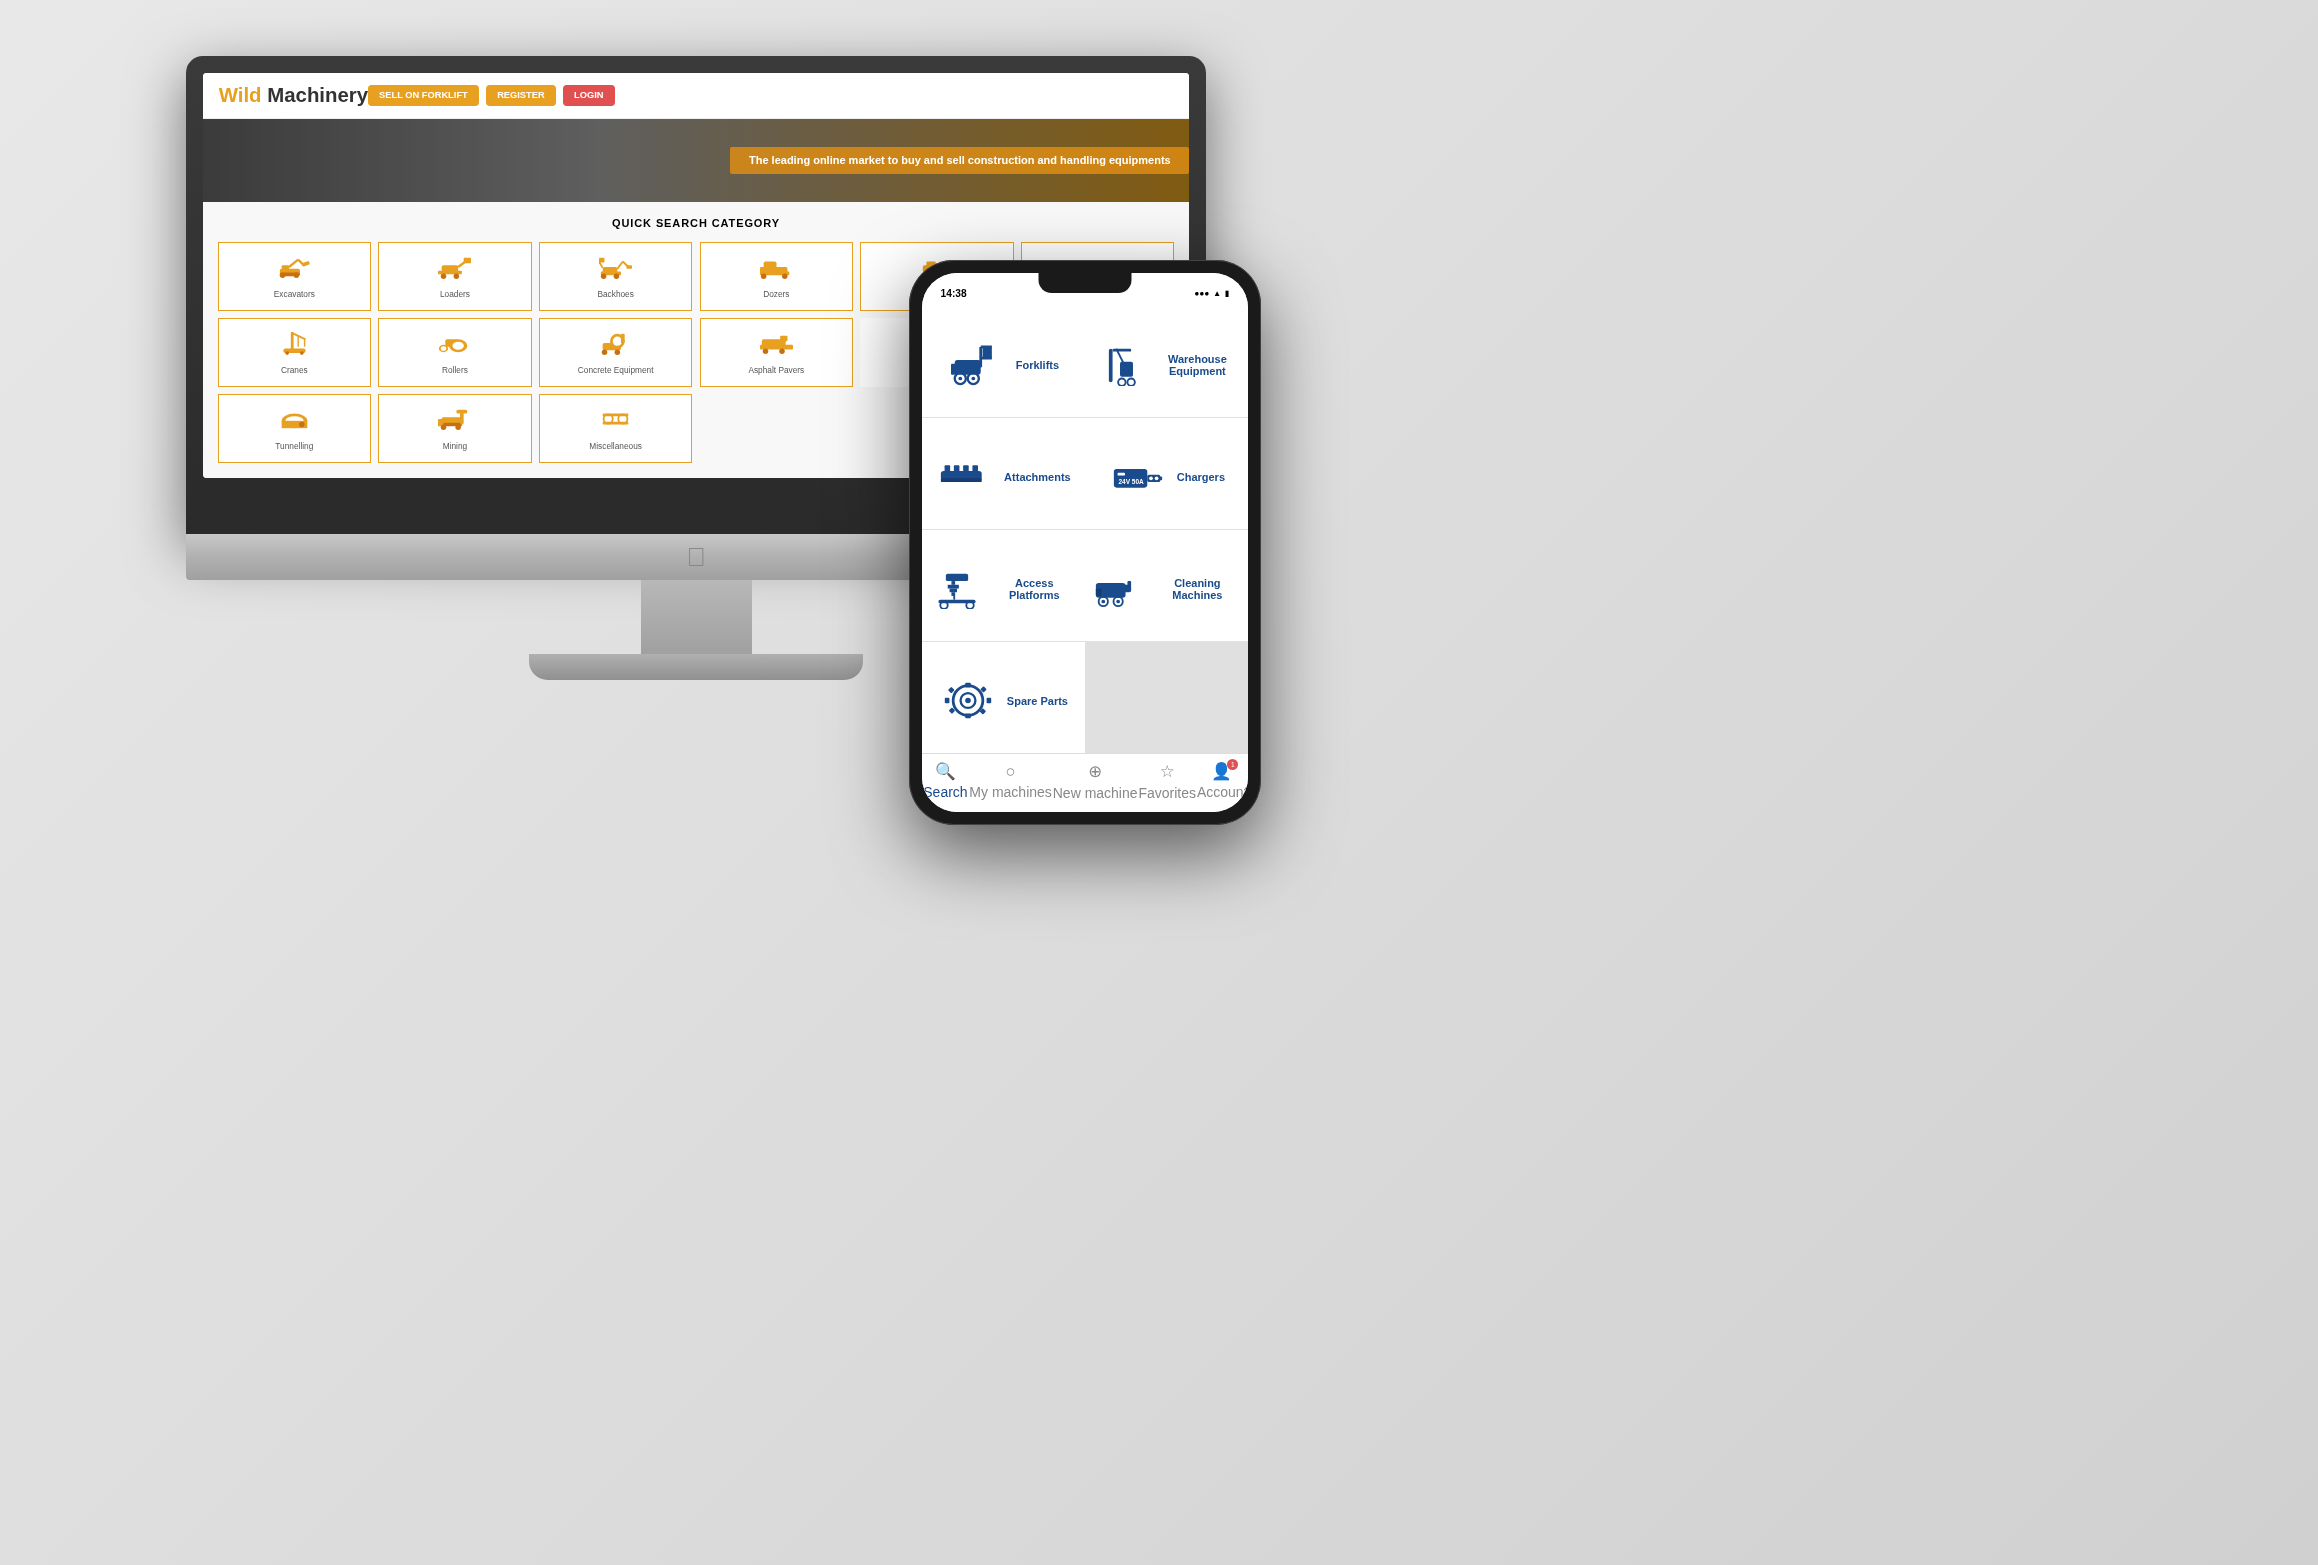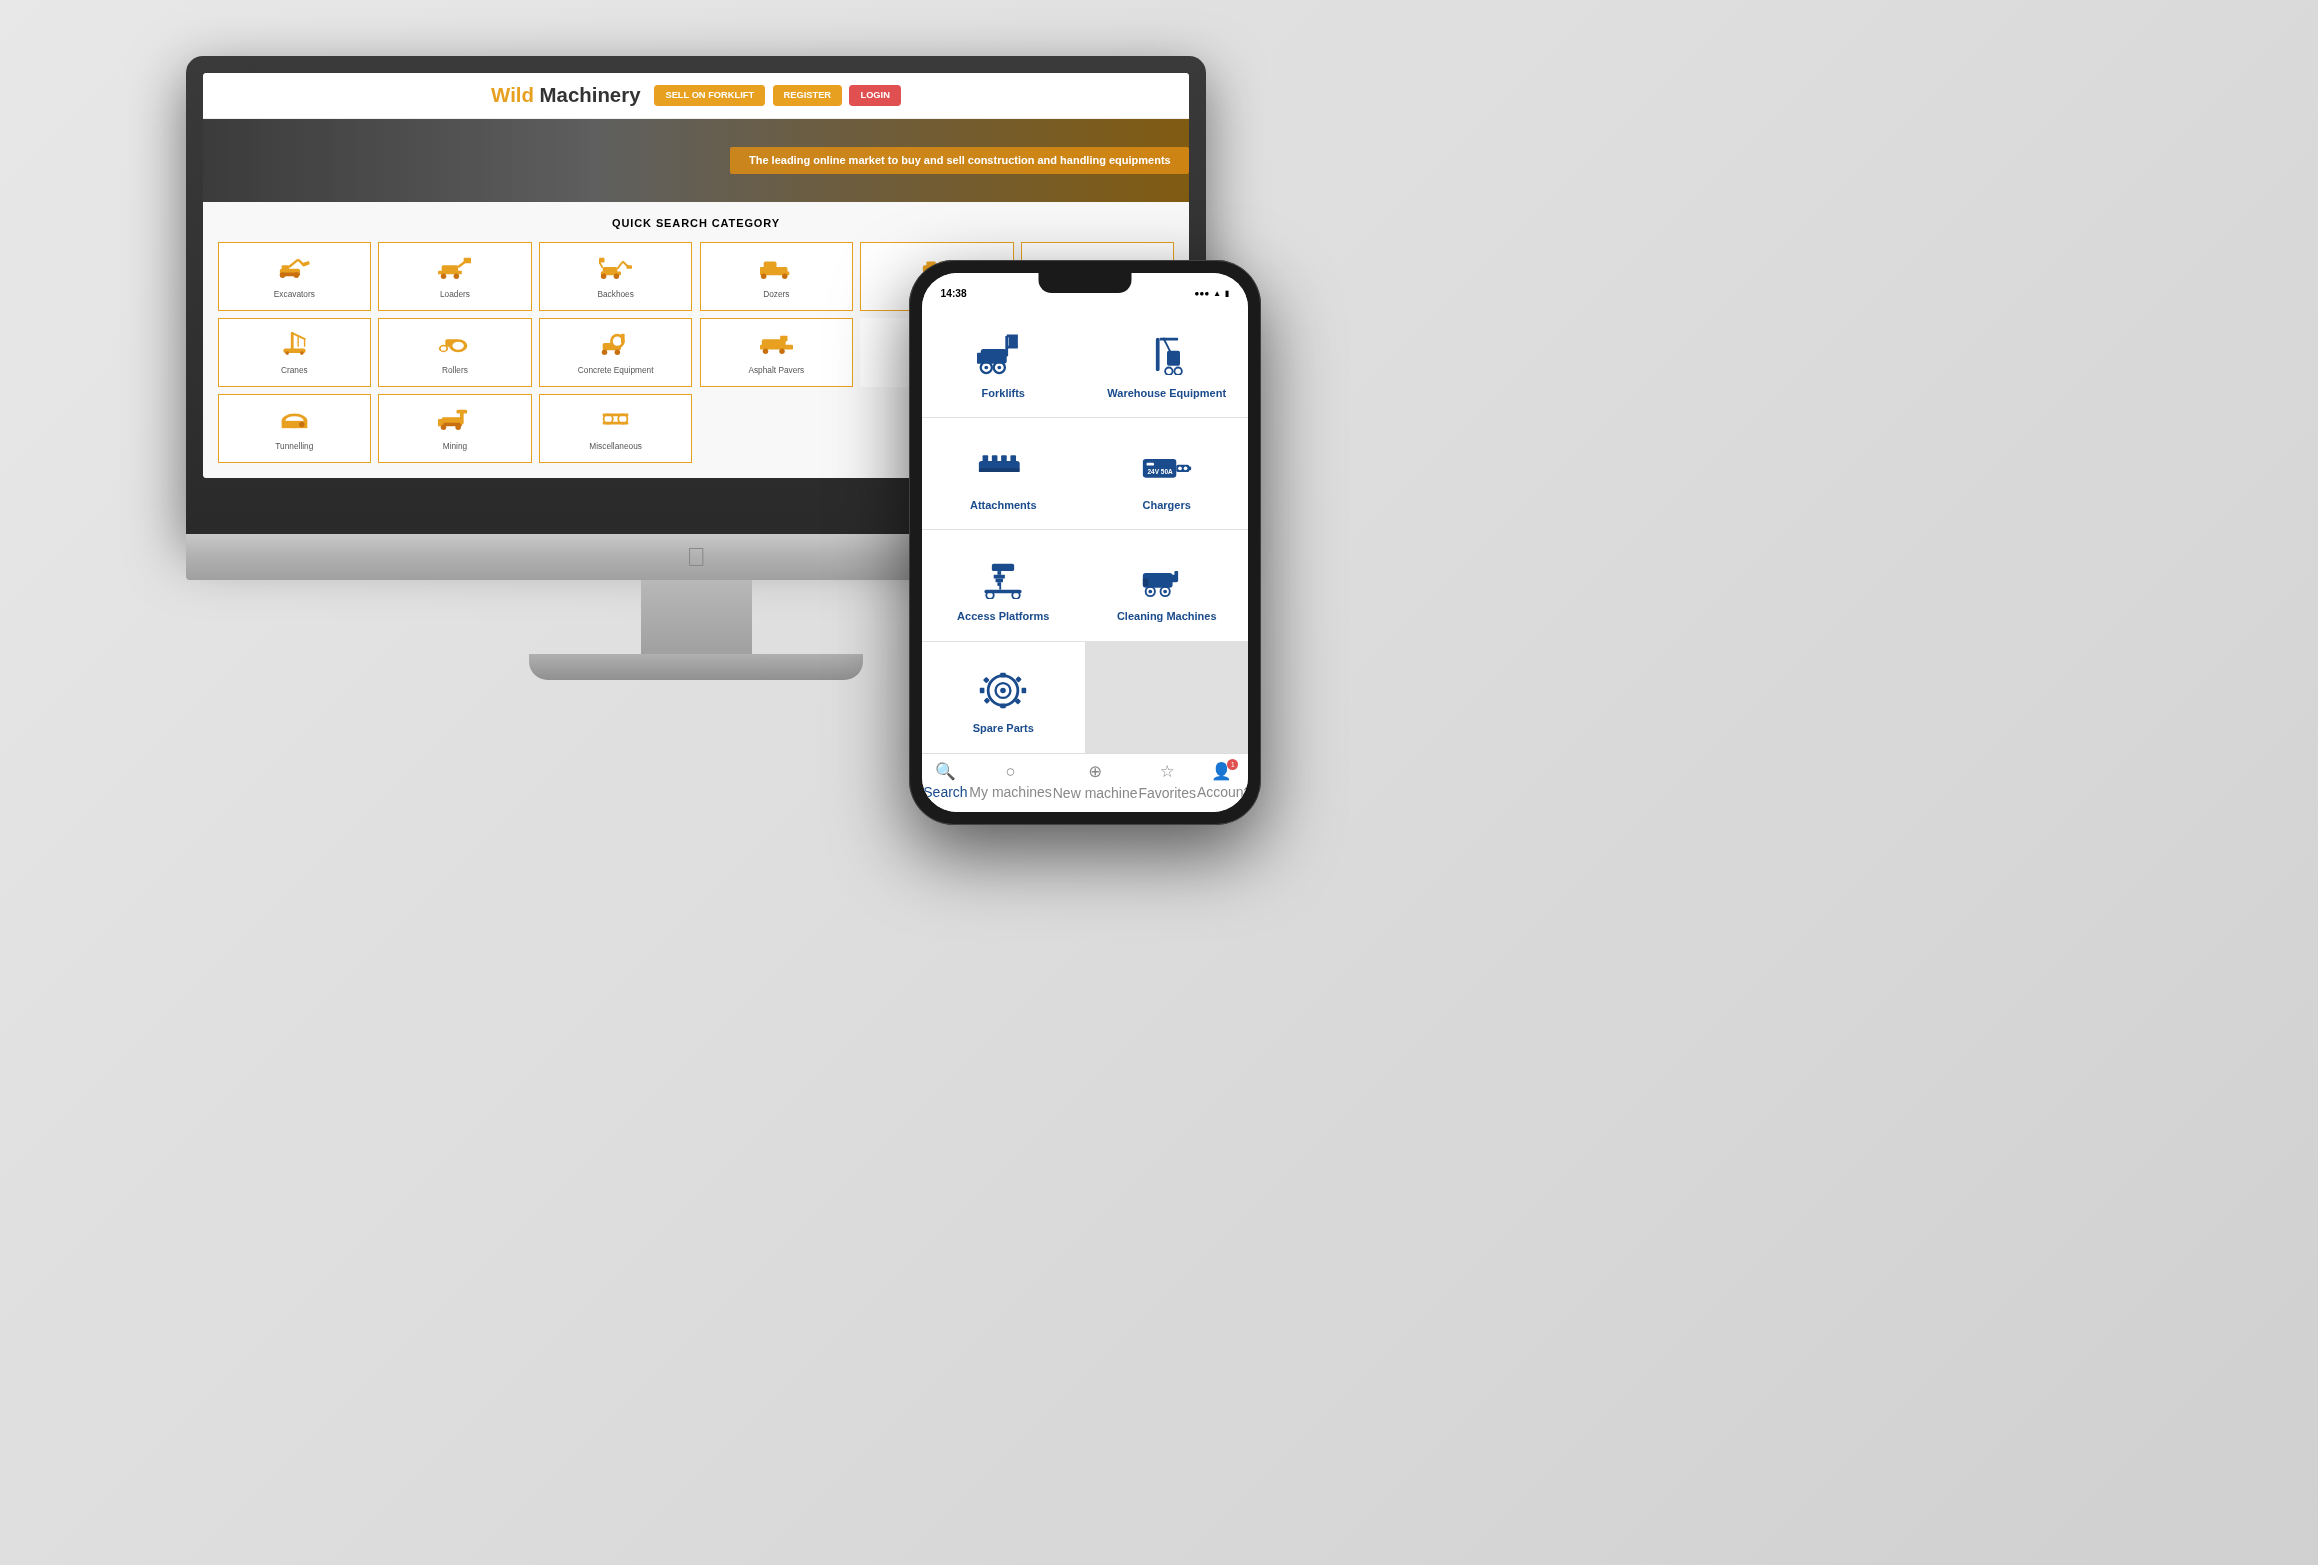--- a/index.html
+++ b/index.html
@@ -71,23 +71,22 @@
       background: linear-gradient(180deg, #b0b0b0 0%, #909090 100%);
       border-radius: 0 0 18.6px 18.6px;
     }
 
     
     .website-header {
       background: #fff;
       padding: 11px 16px;
       display: flex;
       align-items: center;
-      justify-content: center;
+      justify-content: flex-start;
       border-bottom: 0.9px solid #eee;
-      gap: 14px;
     }
 
     .logo-text {
       font-size: 20.4px;
       font-weight: bold;
     }
     .logo-text .wild { color: #e8a020; }
     .logo-text .machinery { color: #333; }
 
     .header-buttons {
@@ -260,21 +259,21 @@
       display: grid;
       grid-template-columns: 1fr 1fr;
       gap: 0.9px;
       background: #e0e0e0;
     }
 
     .app-cell {
       background: #fff;
       padding: 22px 9px 15px;
       display: flex;
-      flex-direction: column;
+      flex-direction: row;
       align-items: center;
       gap: 9.3px;
       cursor: pointer;
       min-height: 111px;
       justify-content: center;
     }
 
     .app-icon {
       width: 59px;
       height: 46px;

